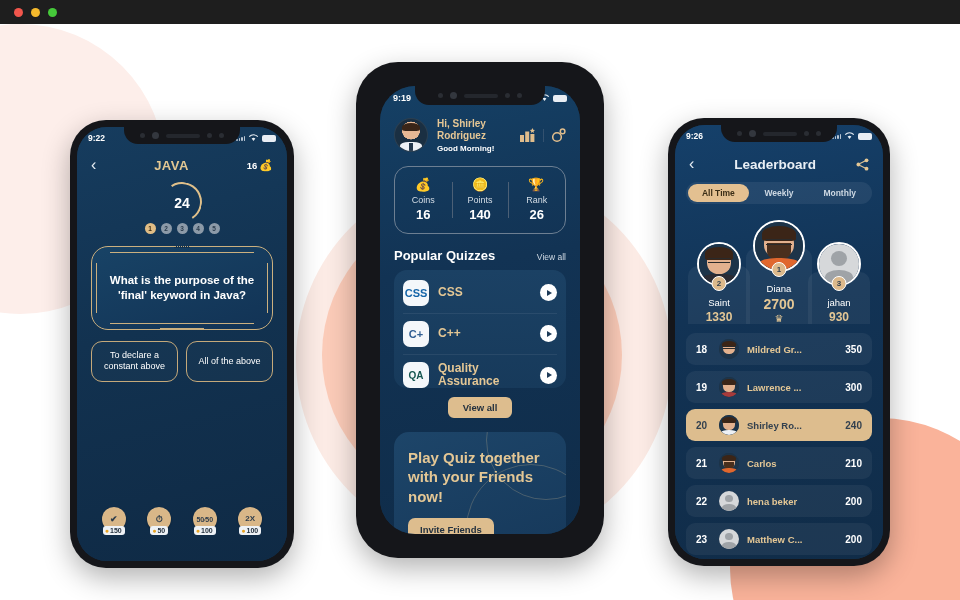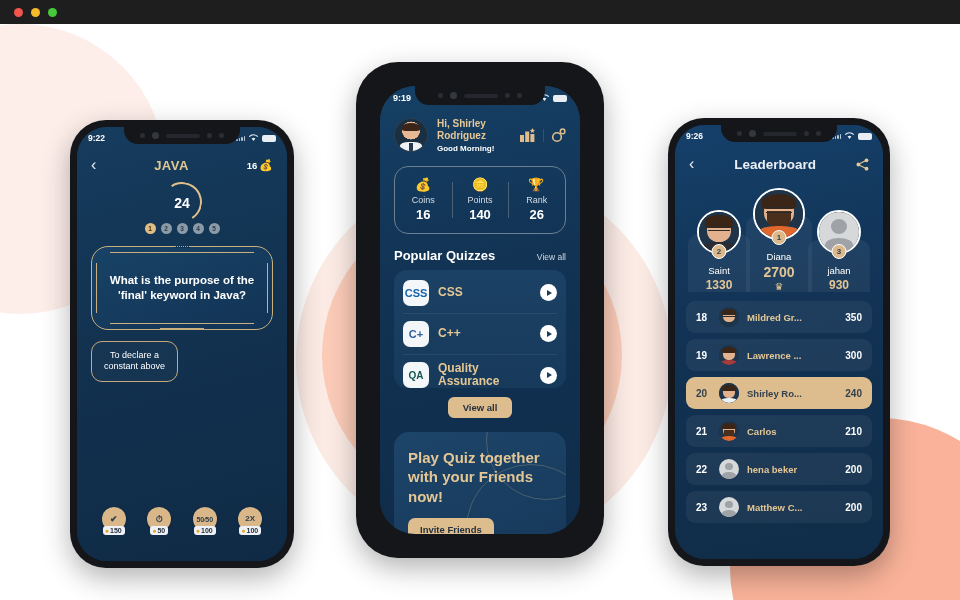--- a/index.html
+++ b/index.html
@@ -365,20 +365,21 @@
           <span class="qc-orn qc-b"></span>
           <span class="qc-orn qc-tick"></span>
           <span class="qc-orn qc-tickb"></span>
           <span class="qc-orn qc-sl"></span>
           <span class="qc-orn qc-sr"></span>
           <div class="qcard-text">What is the purpose of the 'final' keyword in Java?</div>
         </div>
 
         <div class="opts">
           <div class="opt">To declare a constant above</div>
+          <div class="opt">All of the above</div>
         </div>
 
         <div class="powerups">
           <div class="pu">
             <span class="pu-badge">✔</span>
             <span class="pu-cost">
                 <span class="c">●</span>
                 <span>150</span>
               </span>
           </div>
@@ -551,20 +552,25 @@
           <span class="backarrow">‹</span>
           <span class="lb-title">Leaderboard</span>
           <svg width="13" height="13" viewBox="0 0 13 13">
             <circle cx="10.5" cy="2.3" r="1.9" fill="#e4c795"></circle>
             <circle cx="2.4" cy="6.5" r="1.9" fill="#e4c795"></circle>
             <circle cx="10.5" cy="10.7" r="1.9" fill="#e4c795"></circle>
             <path d="M4 5.6 L9 3.1 M4 7.5 L9 9.9" stroke="#e4c795" stroke-width="1.1" fill="none"></path>
           </svg>
         </div>
 
+        <div class="tabs">
+          <div class="tab active">All Time</div>
+          <div class="tab">Weekly</div>
+          <div class="tab">Monthly</div>
+        </div>
 
         <div class="podium">
           <div class="pod pod2">
             <span class="pod-base"></span>
             <div class="pod-inner">
               <div class="pav pav-s">
                 <div class="pav-img">
                   <span class="face f-bg-dark"></span>
                   <span class="f-skin"></span>
                     <span class="f-hair"></span>

